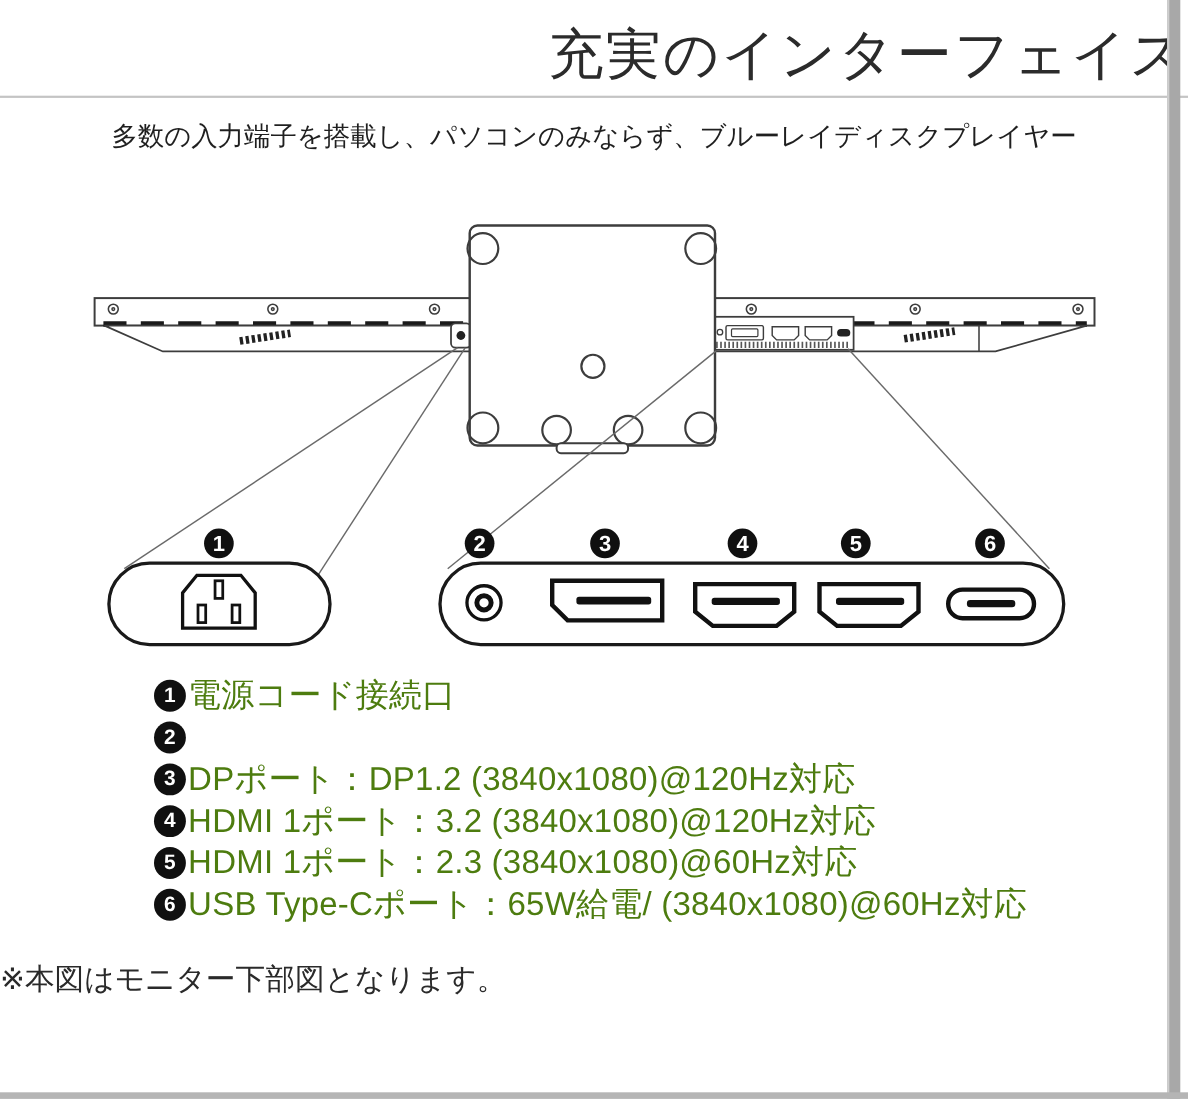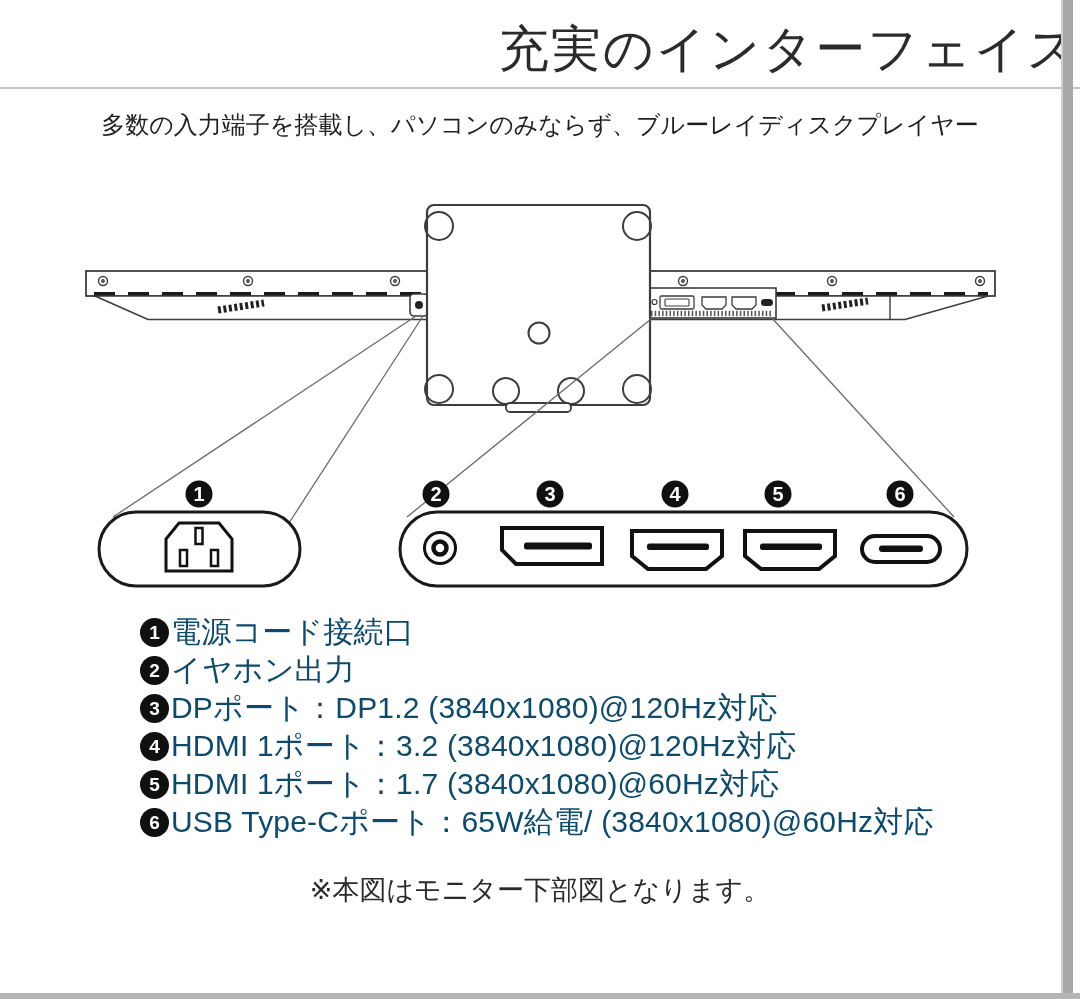--- a/index.html
+++ b/index.html
@@ -41,25 +41,25 @@
     white-space:nowrap;
   }
   .legend-badge{
     flex:0 0 auto;
     width:29px;height:29px;border-radius:50%;
     background:#101010;color:#ffffff;
     font-size:19px;font-weight:bold;line-height:29px;
     text-align:center;margin-right:2px;
   }
   .legend-text{
-    font-size:30px;color:#0c4a6e;letter-spacing:0.2px;
+    font-size:30px;color:#4d7c0f;letter-spacing:0.2px;
   }
   .footer-note{
     position:absolute;top:872px;left:0;width:1080px;
-    text-align:center;font-size:27px;color:#2a2a2a;
+    font-size:27px;color:#2a2a2a;
     white-space:nowrap;
   }
   .edge-bar-right{
     position:absolute;top:0;left:1061px;width:10px;height:999px;
     background:#a8a8a8;border-left:2px solid #cfcfcf;
   }
   .edge-bar-bottom{
     position:absolute;top:993px;left:0;width:1080px;height:6px;
     background:#b5b5b5;
   }
@@ -202,33 +202,32 @@
     </svg>
   </div>
 
   <ul class="legend">
     <li class="legend-row">
       <span class="legend-badge">1</span>
       <span class="legend-text">電源コード接続口</span>
     </li>
     <li class="legend-row">
       <span class="legend-badge">2</span>
-      <span class="legend-text">イヤホン出力</span>
     </li>
     <li class="legend-row">
       <span class="legend-badge">3</span>
       <span class="legend-text">DPポート：DP1.2 (3840x1080)@120Hz対応</span>
     </li>
     <li class="legend-row">
       <span class="legend-badge">4</span>
       <span class="legend-text">HDMI 1ポート：3.2 (3840x1080)@120Hz対応</span>
     </li>
     <li class="legend-row">
       <span class="legend-badge">5</span>
-      <span class="legend-text">HDMI 1ポート：1.7 (3840x1080)@60Hz対応</span>
+      <span class="legend-text">HDMI 1ポート：2.3 (3840x1080)@60Hz対応</span>
     </li>
     <li class="legend-row">
       <span class="legend-badge">6</span>
       <span class="legend-text">USB Type-Cポート：65W給電/ (3840x1080)@60Hz対応</span>
     </li>
   </ul>
 
   <div class="footer-note">※本図はモニター下部図となります。</div>
 
   <div class="edge-bar-right"></div>

